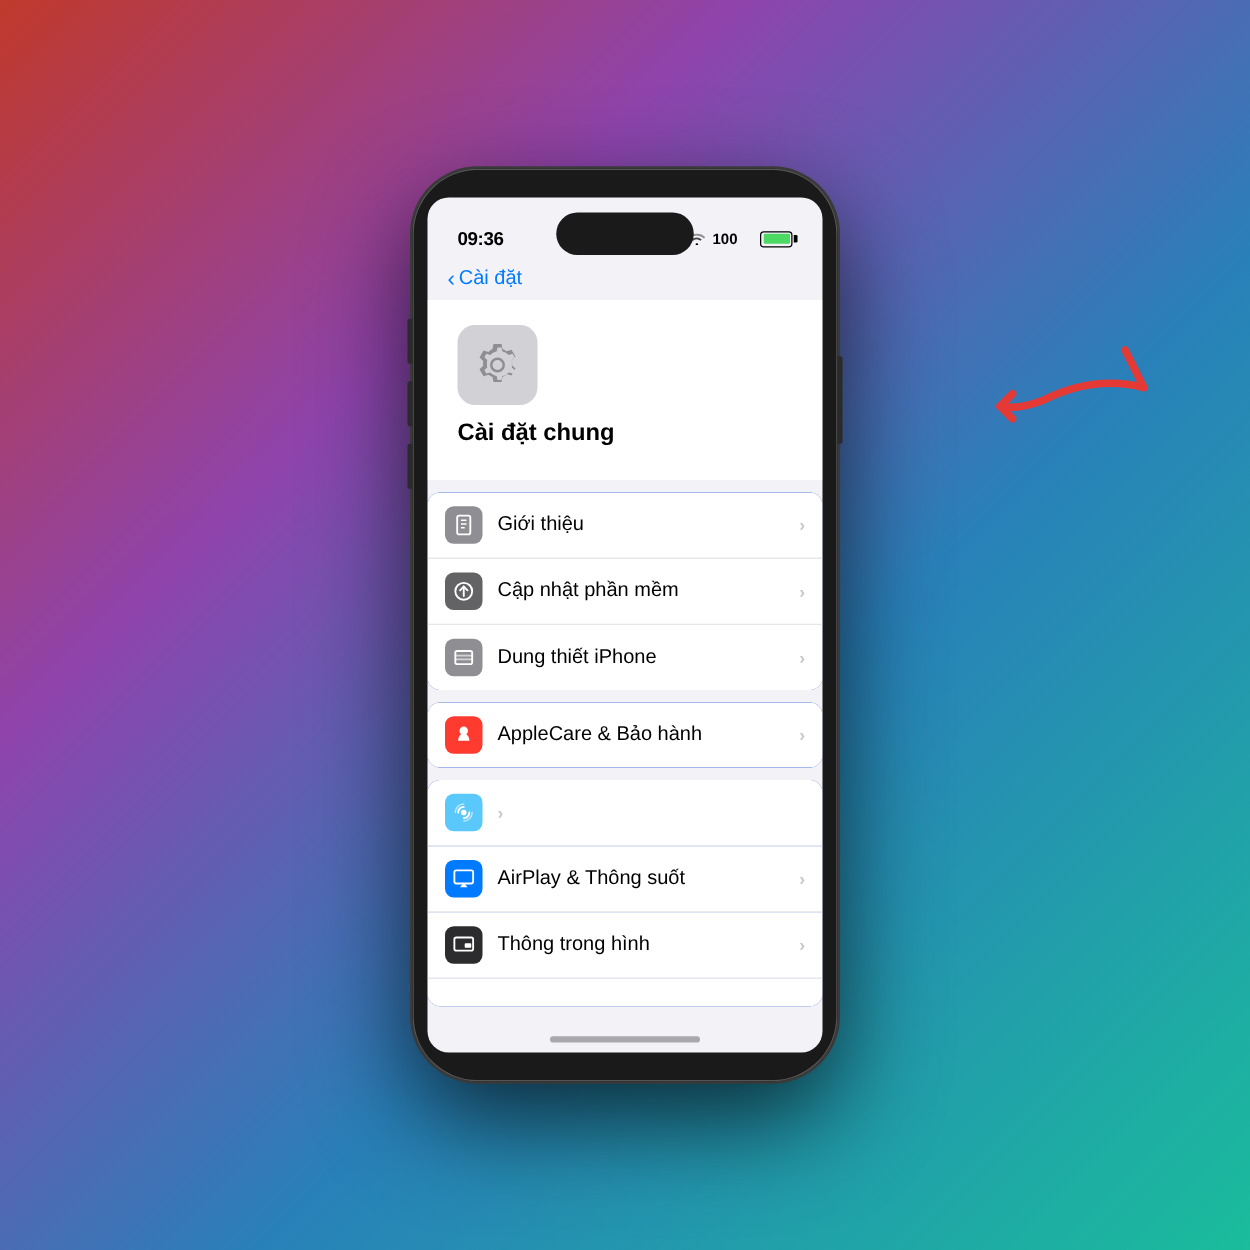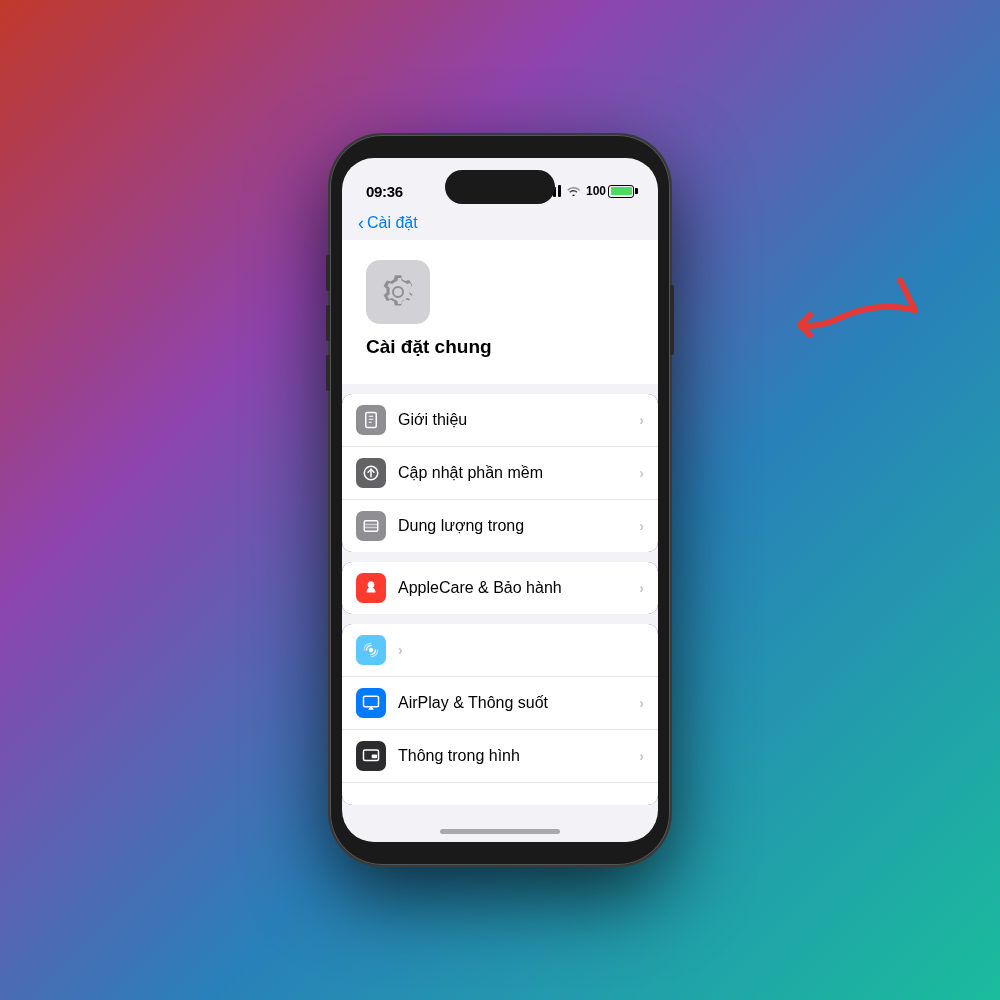--- a/index.html
+++ b/index.html
@@ -50,21 +50,21 @@
       width: 4px;
       height: 70px;
       background: #2a2a2a;
       border-radius: 0 2px 2px 0;
     }
 
     .screen {
       width: 316px;
       height: 684px;
       background: #f2f2f7;
-      border-radius: 32px;
+      border-radius: 17px;
       margin-top: 23px;
       overflow: hidden;
       position: relative;
       display: flex;
       flex-direction: column;
     }
 
     
     .dynamic-island {
       width: 110px;
@@ -118,21 +118,21 @@
     .signal-bars span:nth-child(4) { height: 12px; }
 
     .wifi-icon {
       font-size: 13px;
       color: #000;
     }
 
     .battery-container {
       display: flex;
       align-items: center;
-      gap: 2px;
+      gap: 18px;
     }
     .battery-label {
       font-size: 12px;
       font-weight: 600;
       color: #000;
     }
     .battery-icon {
       width: 26px;
       height: 13px;
       border: 1.5px solid #000;
@@ -390,21 +390,21 @@
         </div>
 
         <div class="list-item">
           <div class="item-icon icon-gray">
             <svg width="18" height="18" viewBox="0 0 24 24" fill="white">
               <rect x="3" y="5" width="18" height="14" rx="2" fill="none" stroke="white" stroke-width="2"></rect>
               <rect x="3" y="9" width="18" height="2" fill="white" opacity="0.6"></rect>
               <rect x="3" y="13" width="18" height="2" fill="white" opacity="0.6"></rect>
             </svg>
           </div>
-          <span class="item-label">Dung lượng trong</span>
+          <span class="item-label">Dung thiết iPhone</span>
           <span class="item-chevron">›</span>
         </div>
       </div>
 
       <div class="list-section">
         <div class="list-item">
           <div class="item-icon icon-red">
             <svg width="18" height="18" viewBox="0 0 24 24" fill="white">
               <path d="M12 3C9.5 3 7.5 5 7.5 7.5c0 1.5.7 2.8 1.8 3.7C7.5 12.5 6 15 6 18h12c0-3-1.5-5.5-3.3-6.8 1.1-.9 1.8-2.2 1.8-3.7C16.5 5 14.5 3 12 3z"></path>
             </svg>

